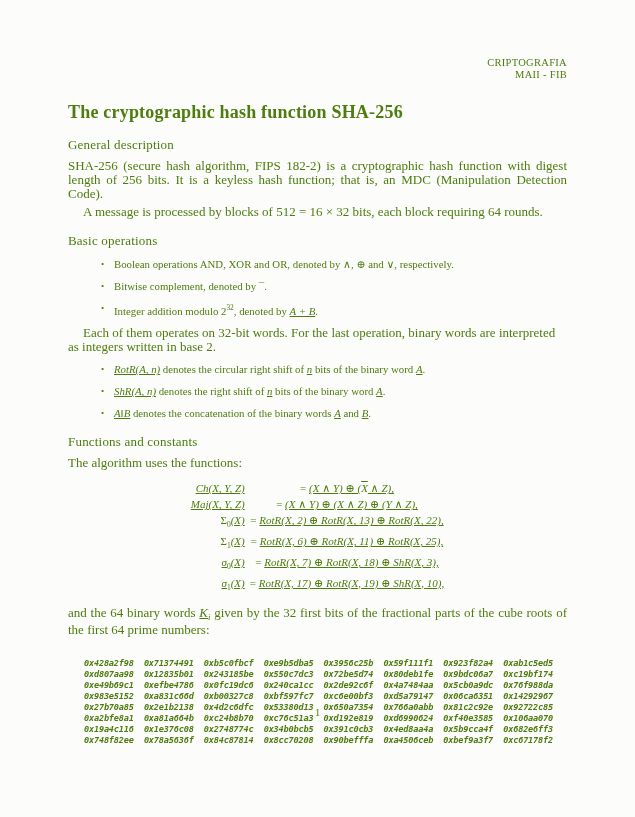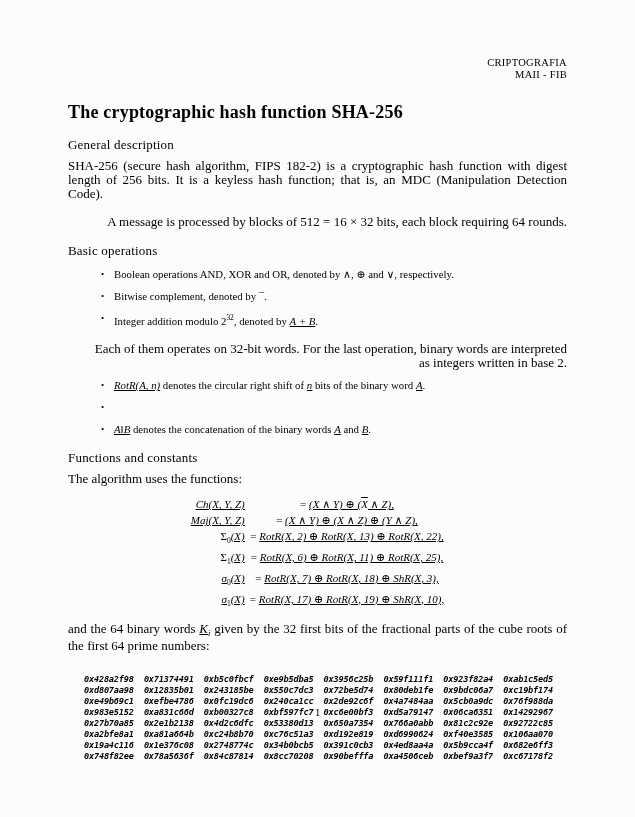--- a/index.html
+++ b/index.html
@@ -5,21 +5,21 @@
   html, body { margin: 0; padding: 0; background: #f2f2f0; }
   .page {
     position: relative;
     width: 635px;
     height: 817px;
     margin: 0 auto;
     background: #fcfcfa;
     box-sizing: border-box;
     padding: 57px 68px 0 68px;
     font-family: "Liberation Serif", "DejaVu Serif", serif;
-    color: #000000;
+    color: #4d7c0f;
     overflow: hidden;
   }
   
   .doc-header {
     text-align: right;
     font-size: 10.5px;
     line-height: 12px;
     letter-spacing: 0.3px;
   }
   
@@ -36,21 +36,21 @@
     font-weight: normal;
     letter-spacing: 0.2px;
   }
   
   .para {
     margin: 6px 0 0 0;
     font-size: 13px;
     line-height: 14px;
     text-align: justify;
   }
-  .para.indent { text-indent: 15px; text-align: right; margin-top: 14px; }
+  .para.indent { text-indent: 15px; text-align: left; margin-top: 4px; }
   
   .bullets { margin: 8px 0 0 0; }
   .bullet-row {
     display: flex;
     margin: 0 0 8px 33px;
     font-size: 10.8px;
     line-height: 14px;
   }
   .blt { width: 13px; flex: 0 0 13px; font-size: 9px; line-height: 14px; }
   
@@ -128,20 +128,21 @@
     </div>
   </div>
   <p class="para indent">Each of them operates on 32-bit words. For the last operation, binary words are interpreted as integers written in base 2.</p>
   <div class="bullets">
     <div class="bullet-row">
       <span class="blt">•</span>
       <span><span class="seg-i">RotR(A, n)</span><span> denotes the circular right shift of </span><span class="seg-i">n</span><span> bits of the binary word </span><span class="seg-i">A</span><span>.</span></span>
     </div>
     <div class="bullet-row">
       <span class="blt">•</span>
+      <span><span class="seg-i">ShR(A, n)</span><span> denotes the right shift of </span><span class="seg-i">n</span><span> bits of the binary word </span><span class="seg-i">A</span><span>.</span></span>
     </div>
     <div class="bullet-row">
       <span class="blt">•</span>
       <span><span class="seg-i">A‖B</span><span> denotes the concatenation of the binary words </span><span class="seg-i">A</span><span> and </span><span class="seg-i">B</span><span>.</span></span>
     </div>
   </div>
 
   <h2 class="sec-heading">Functions and constants</h2>
   <p class="para">The algorithm uses the functions:</p>
 

